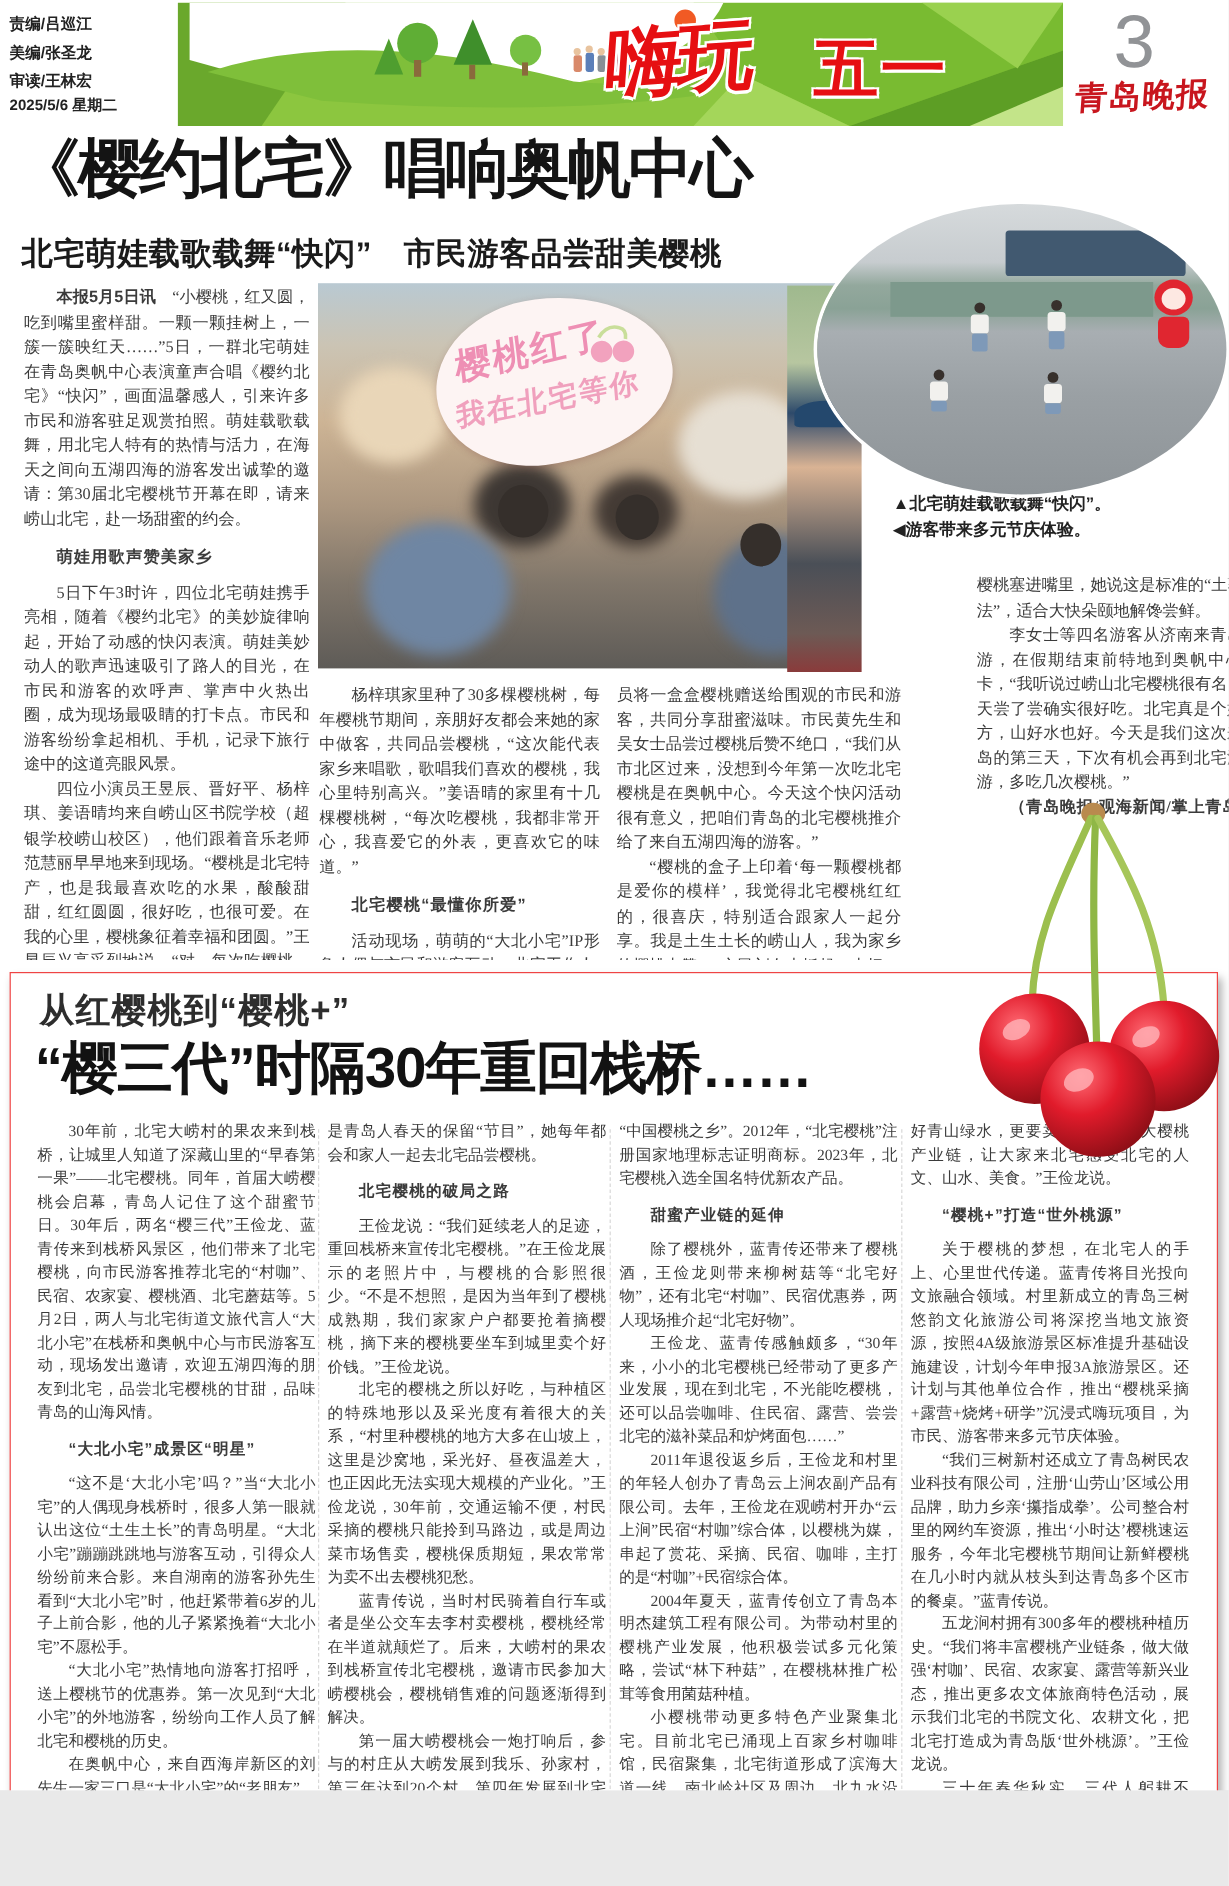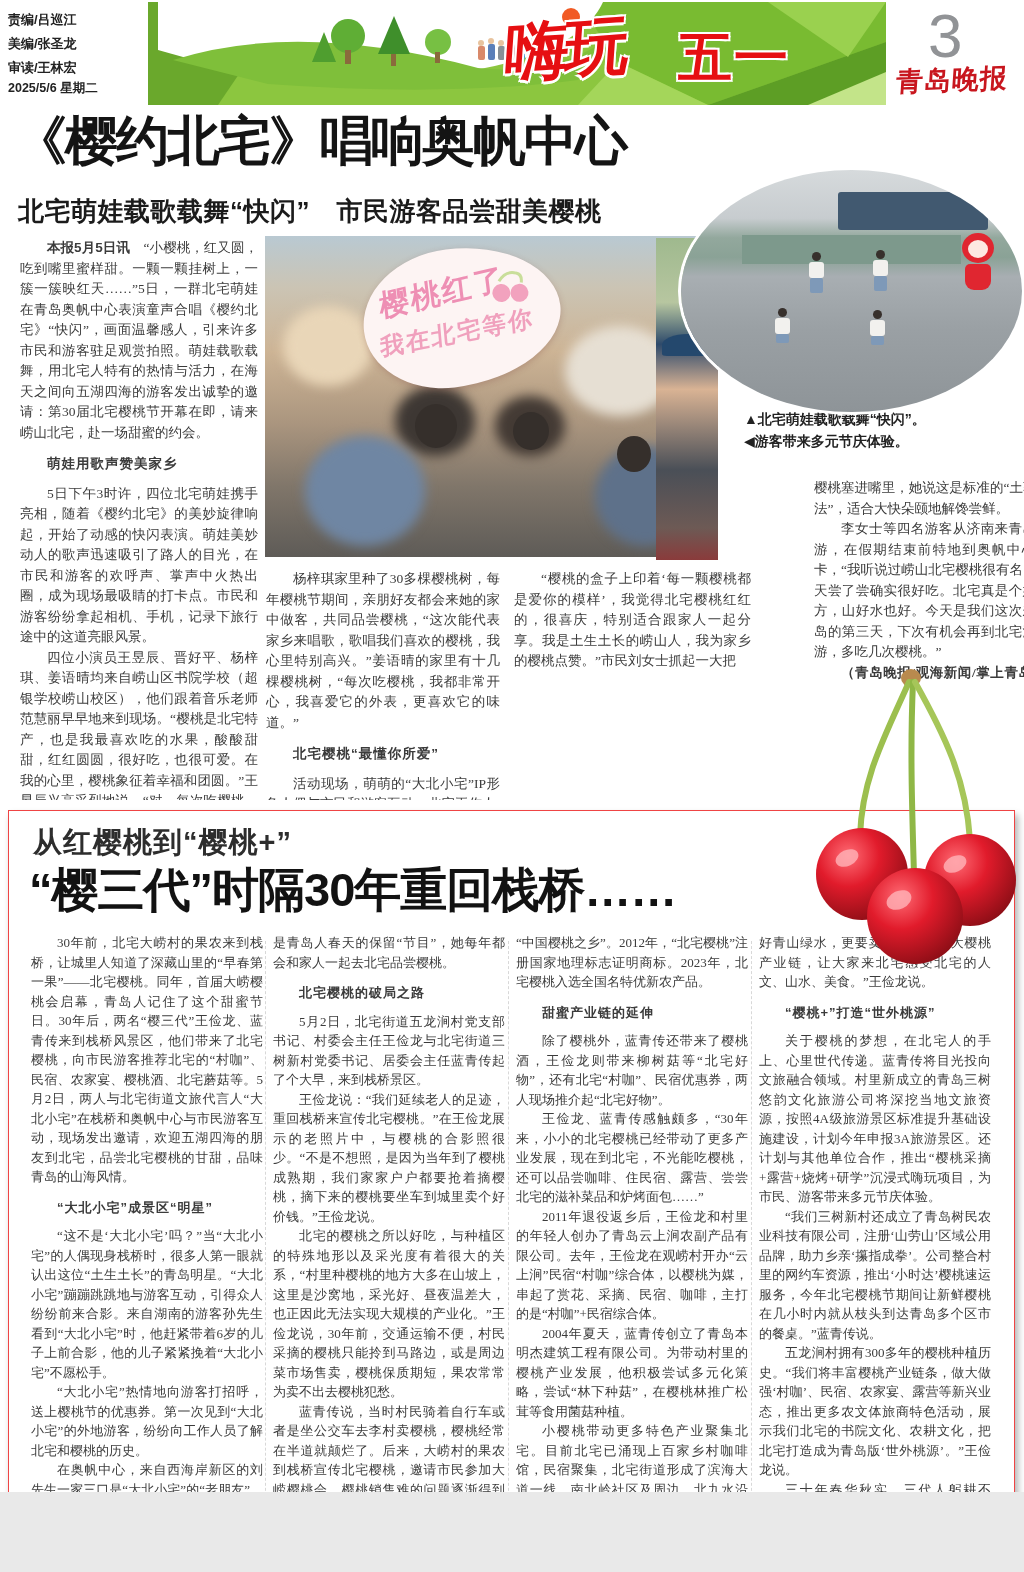--- a/index.html
+++ b/index.html
@@ -172,20 +172,21 @@
       </div>
     </div>
 
     <div class="abs col a1-col2">
       <p>杨梓琪家里种了30多棵樱桃树，每年樱桃节期间，亲朋好友都会来她的家中做客，共同品尝樱桃，“这次能代表家乡来唱歌，歌唱我们喜欢的樱桃，我心里特别高兴。”姜语晴的家里有十几棵樱桃树，“每次吃樱桃，我都非常开心，我喜爱它的外表，更喜欢它的味道。”</p>
       <p class="colsub">北宅樱桃“最懂你所爱”</p>
       <p>活动现场，萌萌的“大北小宅”IP形象人偶与市民和游客互动，北宅工作人</p>
     </div>
 
     <div class="abs col a1-col3">
+      <p class="noind">员将一盒盒樱桃赠送给围观的市民和游客，共同分享甜蜜滋味。市民黄先生和吴女士品尝过樱桃后赞不绝口，“我们从市北区过来，没想到今年第一次吃北宅樱桃是在奥帆中心。今天这个快闪活动很有意义，把咱们青岛的北宅樱桃推介给了来自五湖四海的游客。”</p>
       <p>“樱桃的盒子上印着‘每一颗樱桃都是爱你的模样’，我觉得北宅樱桃红红的，很喜庆，特别适合跟家人一起分享。我是土生土长的崂山人，我为家乡的樱桃点赞。”市民刘女士抓起一大把</p>
     </div>
 
     <div class="abs photo-oval">
       <div class="ov-stage"></div>
       <div class="ov-band"></div>
       <div class="kid" style="left:37%;top:34%;">
           <div class="kh"></div>
           <div class="ks"></div>
           <div class="kj"></div>
@@ -260,21 +261,20 @@
       <p class="colsub">“大北小宅”成景区“明星”</p>
       <p>“这不是‘大北小宅’吗？”当“大北小宅”的人偶现身栈桥时，很多人第一眼就认出这位“土生土长”的青岛明星。“大北小宅”蹦蹦跳跳地与游客互动，引得众人纷纷前来合影。来自湖南的游客孙先生看到“大北小宅”时，他赶紧带着6岁的儿子上前合影，他的儿子紧紧挽着“大北小宅”不愿松手。</p>
       <p>“大北小宅”热情地向游客打招呼，送上樱桃节的优惠券。第一次见到“大北小宅”的外地游客，纷纷向工作人员了解北宅和樱桃的历史。</p>
       <p>在奥帆中心，来自西海岸新区的刘先生一家三口是“大北小宅”的“老朋友”，他说，每年樱桃节都会带着父母一起去北宅，吃樱桃、住民宿。</p>
       <p>现场，不少市民和游客领到了“樱桃之乡，甜蜜相约”樱桃节消费优惠券。领到优惠券的于女士说，吃樱桃</p>
     </div>
 
     <div class="a2col c2">
       <p class="noind">是青岛人春天的保留“节目”，她每年都会和家人一起去北宅品尝樱桃。</p>
       <p class="colsub">北宅樱桃的破局之路</p>
-      <p>5月2日，北宅街道五龙涧村党支部书记、村委会主任王俭龙与北宅街道三树新村党委书记、居委会主任蓝青传起了个大早，来到栈桥景区。</p>
       <p>王俭龙说：“我们延续老人的足迹，重回栈桥来宣传北宅樱桃。”在王俭龙展示的老照片中，与樱桃的合影照很少。“不是不想照，是因为当年到了樱桃成熟期，我们家家户户都要抢着摘樱桃，摘下来的樱桃要坐车到城里卖个好价钱。”王俭龙说。</p>
       <p>北宅的樱桃之所以好吃，与种植区的特殊地形以及采光度有着很大的关系，“村里种樱桃的地方大多在山坡上，这里是沙窝地，采光好、昼夜温差大，也正因此无法实现大规模的产业化。”王俭龙说，30年前，交通运输不便，村民采摘的樱桃只能拎到马路边，或是周边菜市场售卖，樱桃保质期短，果农常常为卖不出去樱桃犯愁。</p>
       <p>蓝青传说，当时村民骑着自行车或者是坐公交车去李村卖樱桃，樱桃经常在半道就颠烂了。后来，大崂村的果农到栈桥宣传北宅樱桃，邀请市民参加大崂樱桃会，樱桃销售难的问题逐渐得到解决。</p>
       <p>第一届大崂樱桃会一炮打响后，参与的村庄从大崂发展到我乐、孙家村，第三年达到20个村，第四年发展到北宅全域。2005年5月，北宅被正式命名为</p>
     </div>
 
     <div class="a2col c3">
       <p class="noind">“中国樱桃之乡”。2012年，“北宅樱桃”注册国家地理标志证明商标。2023年，北宅樱桃入选全国名特优新农产品。</p>
       <p class="colsub">甜蜜产业链的延伸</p>
       <p>除了樱桃外，蓝青传还带来了樱桃酒，王俭龙则带来柳树菇等“北宅好物”，还有北宅“村咖”、民宿优惠券，两人现场推介起“北宅好物”。</p>

